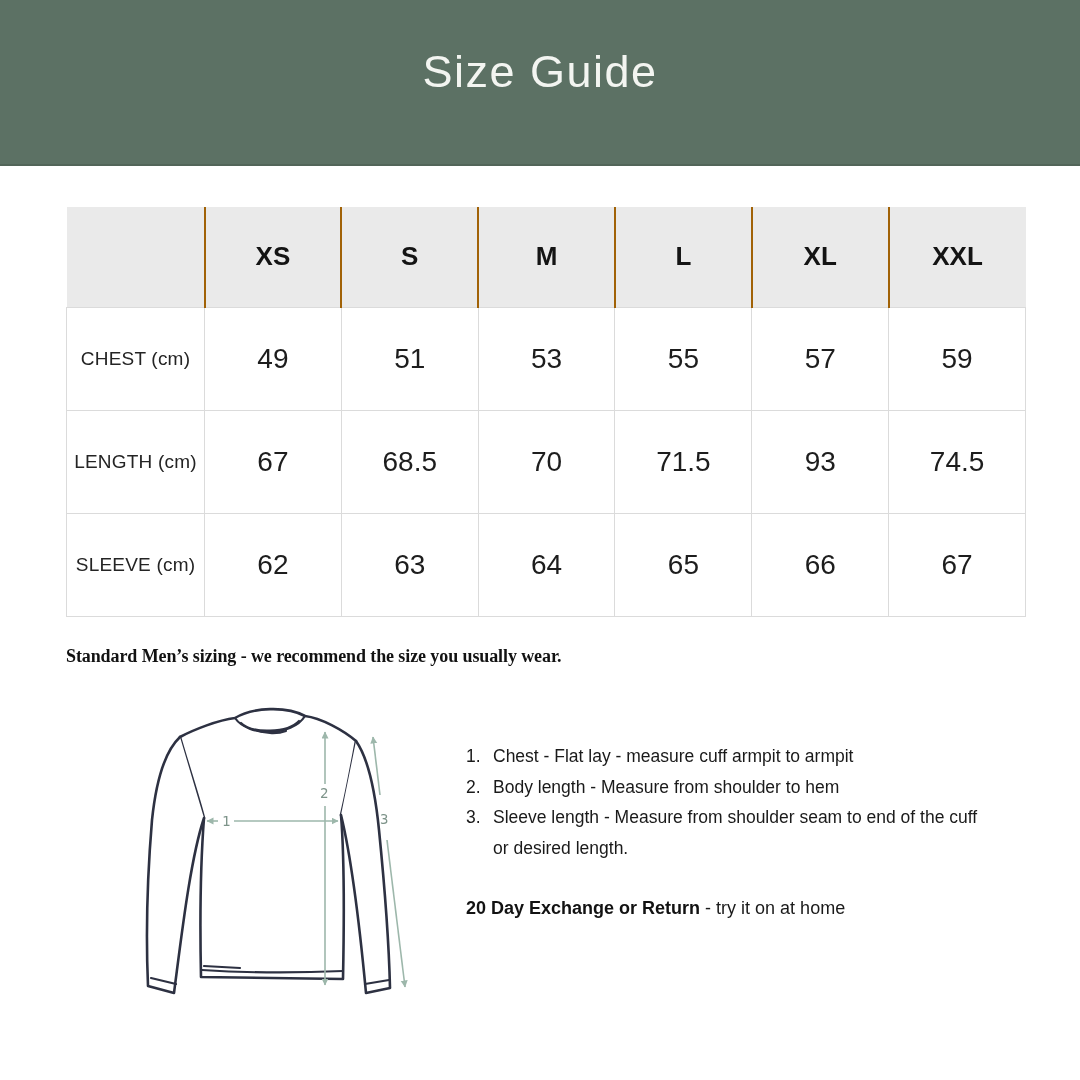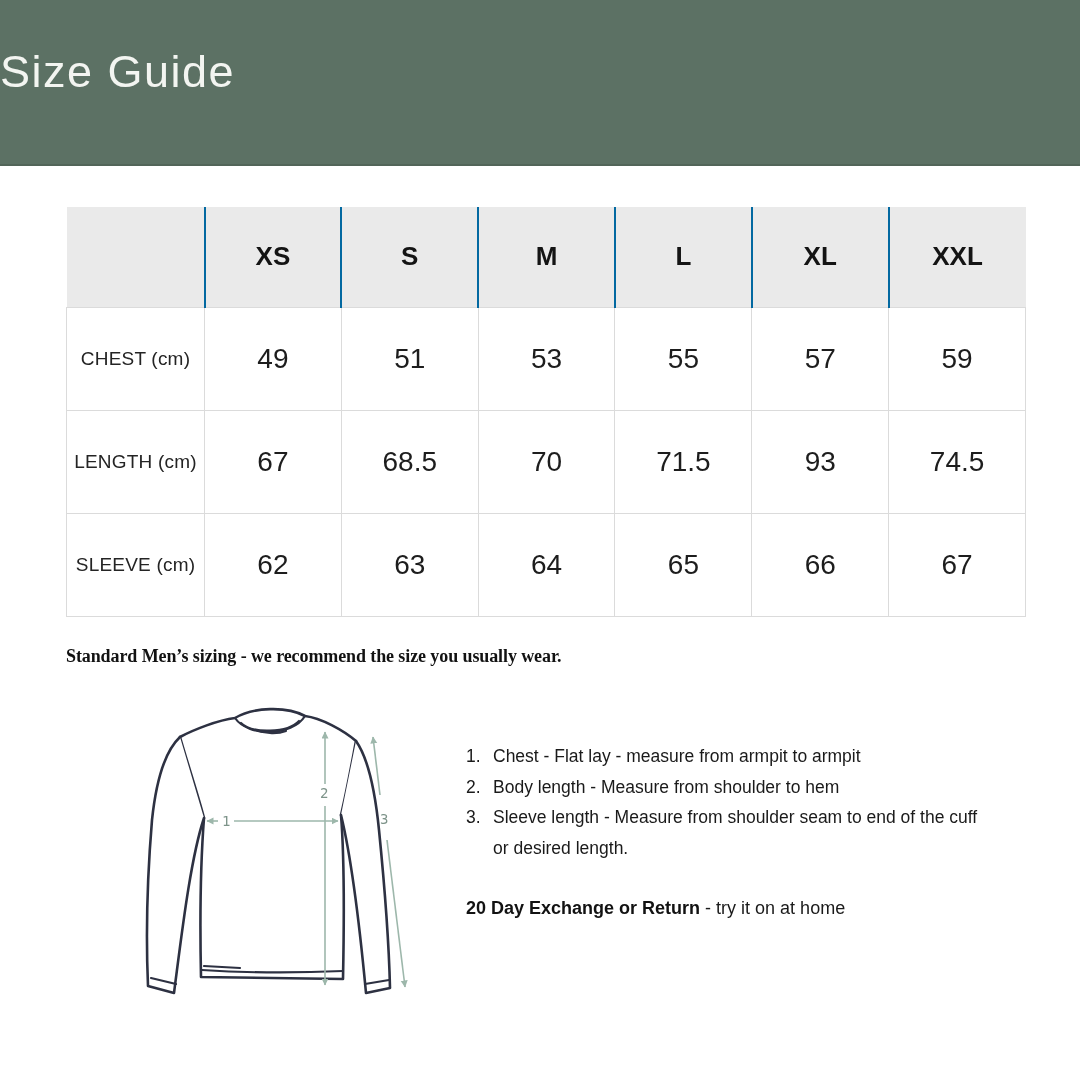--- a/index.html
+++ b/index.html
@@ -10,20 +10,21 @@
     font-family:"Liberation Sans", sans-serif;
     color:#1c1c1c;
     overflow:hidden;
   }
 
   
   .banner {
     position:absolute; top:0; left:0; width:1080px; height:166px;
     background:#5C7164;
     border-bottom:2px solid rgba(0,0,0,0.10);
+    text-align:center;
   }
   .banner .title {
     position:absolute; top:46px; left:0; width:100%;
     font-size:45px; font-weight:300; letter-spacing:1.5px;
     color:#F3F5F1;
   }
   .banner .subtitle {
     position:absolute; top:105px; left:0; width:100%;
     font-size:19px; font-weight:400; letter-spacing:0.3px;
     color:#EBEFEA;
@@ -33,21 +34,21 @@
   .size-table-wrap {
     position:absolute; left:66px; top:207px; width:960px;
   }
   table.size-table {
     width:100%; border-collapse:collapse; table-layout:fixed;
   }
   table.size-table col.label-col { width:138px; }
   table.size-table th {
     height:100px; background:#EAEAEA;
     font-size:26px; font-weight:bold; color:#141414;
-    border-left:2px solid #ffffff; border-right:2px solid #0369a1;
+    border-left:2px solid #ffffff; border-right:2px solid #a16207;
     text-align:center; vertical-align:middle;
   }
   table.size-table th:first-child { border-left:none; }
   table.size-table th:last-child { border-right:none; }
   table.size-table td {
     height:103px; background:#ffffff;
     border:1px solid #DBDBDB;
     text-align:center; vertical-align:middle;
     font-size:28px; color:#1d1d1d;
   }
@@ -202,21 +203,21 @@
     <line x1="269" y1="150" x2="287" y2="297" marker-end="url(#ah)"></line>
   </g>
   <text x="104" y="136">1</text>
   <text x="202" y="108">2</text>
   <text x="262" y="134">3</text>
 </svg>
 
 <div class="instructions">
   <div class="li">
     <span class="num">1.</span>
-    <span class="txt">Chest - Flat lay - measure from armpit to armpit</span>
+    <span class="txt">Chest - Flat lay - measure cuff armpit to armpit</span>
   </div>
   <div class="li">
     <span class="num">2.</span>
     <span class="txt">Body length - Measure from shoulder to hem</span>
   </div>
   <div class="li">
     <span class="num">3.</span>
     <span class="txt">Sleeve length - Measure from shoulder seam to end of the cuff or desired length.</span>
   </div>
 </div>

